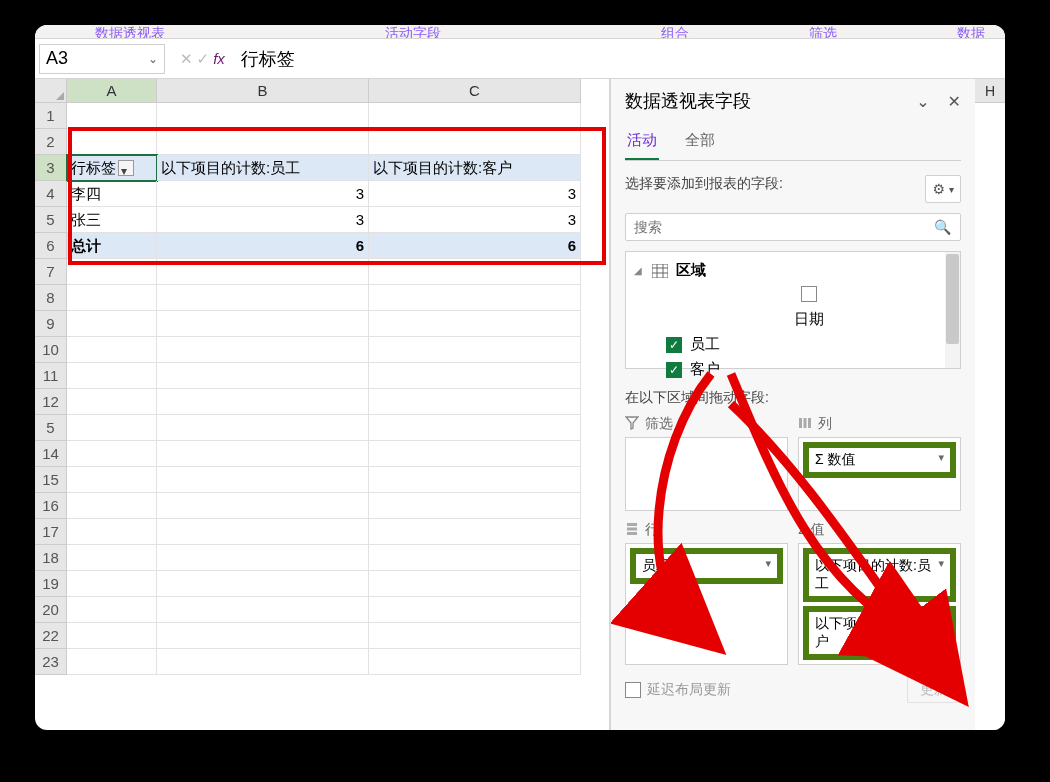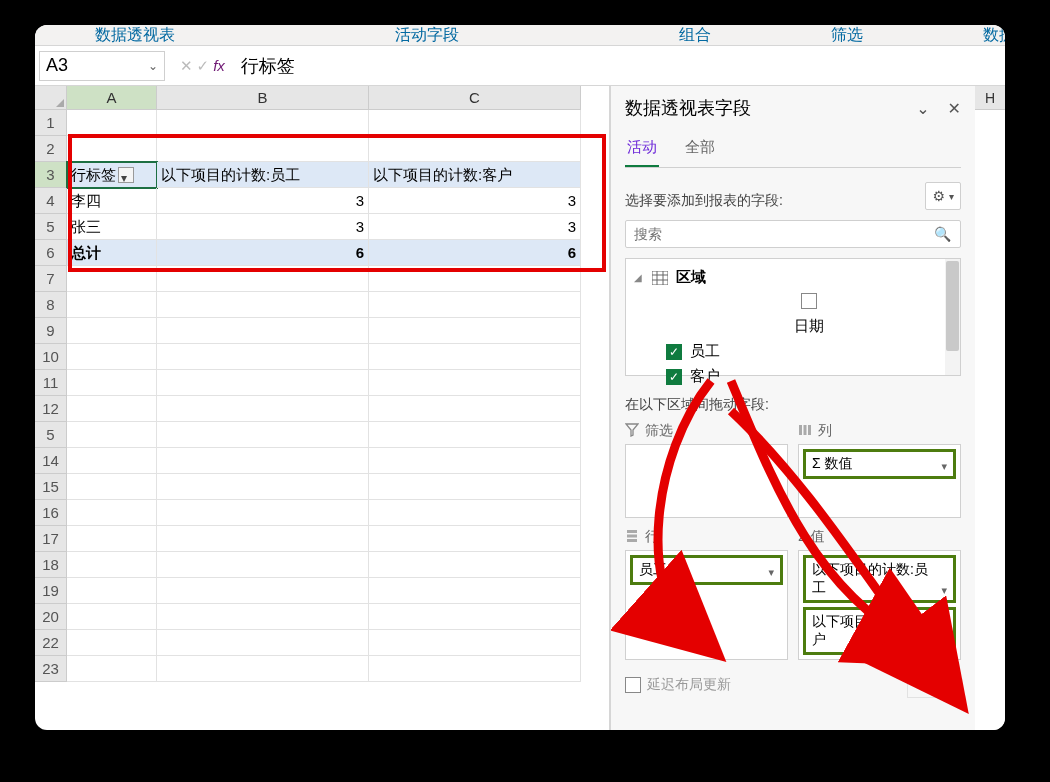--- a/index.html
+++ b/index.html
@@ -17,26 +17,26 @@
     left: 35px;
     top: 25px;
     width: 970px;
     height: 705px;
     background: #fff;
     overflow: hidden;
     border-radius: 12px;
     box-shadow: 0 0 0 1px rgba(0,0,0,.2);
   }
   .ribbon-strip {
-    height: 21px;
+    height: 14px;
     background: #f3f2f1;
     border-bottom: 1px solid #d6d6d6;
     display: flex;
-    color: #0369a1;
-    font-size: 16px;
+    color: #8b5cf6;
+    font-size: 14px;
     overflow: hidden;
   }
   .ribbon-strip span { margin-left: 60px; white-space: nowrap; }
   .top-row {
     height: 40px;
     display: flex;
     align-items: stretch;
     border-bottom: 1px solid #d6d6d6;
     background: #fff;
   }
@@ -119,21 +119,21 @@
     flex-direction: column;
     padding: 0 14px 10px 14px;
     position: relative;
   }
   .pane-title-row { display: flex; align-items: center; padding: 10px 0 4px 0; }
   .pane-title { font-size: 18px; flex: 1; }
   .pane-icons { display: flex; gap: 18px; color: #555; font-size: 16px; }
   .pane-tabs { display: flex; border-bottom: 1px solid #d0d0d0; margin-top: 8px; }
   .pane-tab { padding: 6px 2px 8px 2px; margin-right: 24px; font-size: 15px; color: #666; cursor: pointer; }
   .pane-tab.active { color: #6d28d9; border-bottom: 2px solid #0f7b3f; }
-  .pane-desc { padding: 14px 0 10px 0; color: #444; font-size: 14px; display:flex; align-items:flex-end; }
+  .pane-desc { padding: 14px 0 10px 0; color: #444; font-size: 14px; display:flex; align-items:flex-start; }
   .gearbtn { margin-left: auto; border: 1px solid #cfcfcf; background:#fff; padding: 5px 6px; display:flex; align-items:center; gap:4px; color:#555; border-radius:2px; cursor:pointer; }
   .searchbox {
     display: flex; align-items: center;
     border: 1px solid #cfcfcf; background:#fff;
     padding: 5px 8px; border-radius: 2px;
   }
   .searchbox input { border:0; outline:0; flex:1; font-size:14px; color:#555; }
   .searchbox .mg { color:#888; }
   .fieldlist {
     margin-top: 10px;
@@ -169,22 +169,22 @@
     display: flex; flex-direction: column;
   }
   .area-hdr { display:flex; align-items:center; gap:6px; color:#666; font-size:14px; padding-bottom:4px; }
   .area-body {
     flex:1;
     background:#fff; border:1px solid #d0d0d0;
     padding: 4px; display:flex; flex-direction:column; gap:4px;
     min-height: 40px;
   }
   .drop-chip {
-    border: 3px solid #4d7c0f; background:#fff;
-    display:flex; align-items:flex-end;
+    border: 6px solid #4d7c0f; background:#fff;
+    display:flex; align-items:flex-start;
     padding: 3px 6px; font-size:14px;
   }
   .drop-chip .chev { margin-left:auto; font-size:11px; color:#666; }
   .pane-footer { margin-top: 12px; display:flex; align-items:center; gap:6px; color:#999; font-size:14px; }
   .pane-footer .upd { margin-left:auto; border:1px solid #e2e2e2; padding:3px 12px; color:#bbb; }
   .right-gutter { width: 30px; background:#fff; }
   .right-colhdr { height:24px; border-bottom:1px solid #ccc; background:#e6e6e6; text-align:center; line-height:24px; color:#333; }
   
   .arrows { position:absolute; left:0; top:0; width:100%; height:100%; pointer-events:none; z-index:5; }
 </style>

